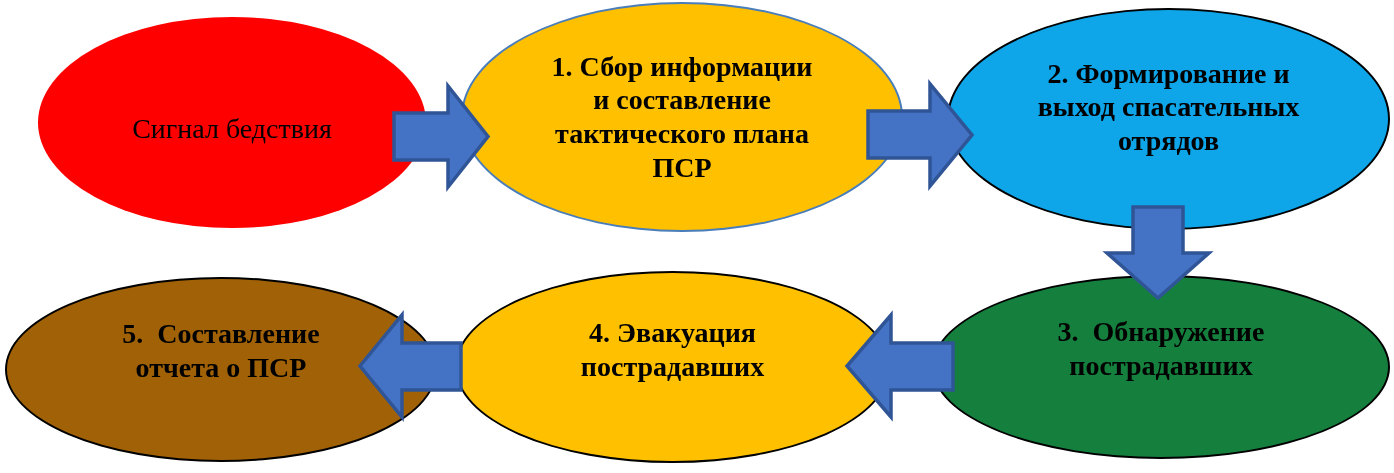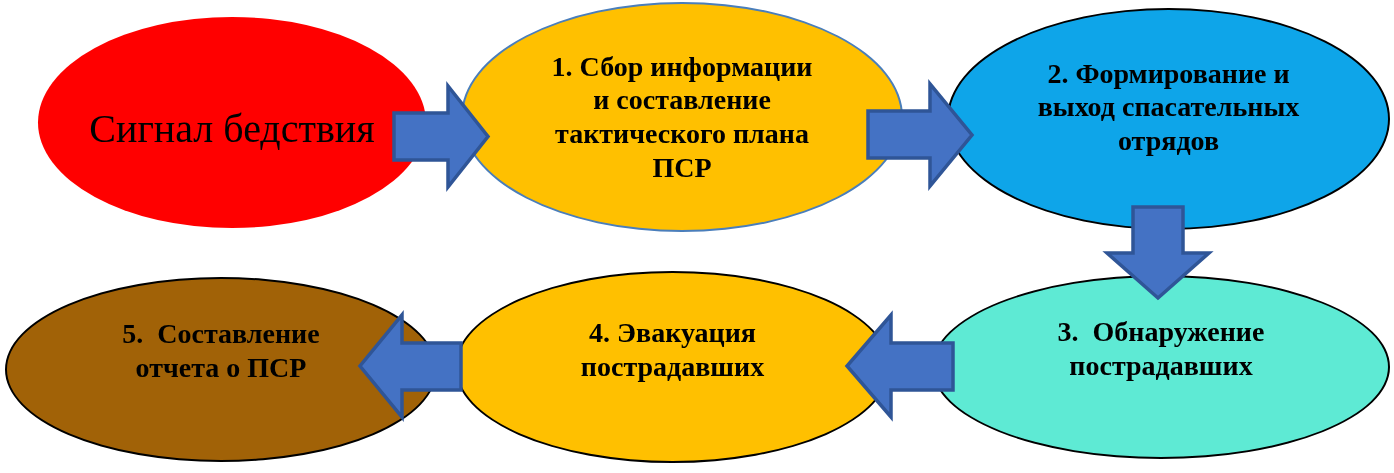--- a/index.html
+++ b/index.html
@@ -23,28 +23,28 @@
     z-index: 1;
   }
   .node .label {
     white-space: pre-wrap;
     font-weight: 700;
     font-size: 28px;
     line-height: 1.2;
   }
   
   .n-start { left: 38px; top: 17px; width: 388px; height: 211px; background: #ff0000; }
-  .n-start .label { font-weight: 400; font-size: 40px; transform: translateY(6px); }
+  .n-start .label { font-weight: 400; font-size: 28px; transform: translateY(6px); }
   
   .n1 { left: 461px; top: 2px; width: 442px; height: 230px; background: #ffc000; border: 2.5px solid #4a7ebb; }
   
   .n2 { left: 947px; top: 8px; width: 443px; height: 222px; background: #0ea5e9; border: 2.5px solid #000000; }
   .n2 .label { transform: translateY(-12px); }
   
-  .n3 { left: 932px; top: 275px; width: 458px; height: 184px; background: #5eead4; border: 2.5px solid #000000; }
+  .n3 { left: 932px; top: 275px; width: 458px; height: 184px; background: #15803d; border: 2.5px solid #000000; }
   .n3 .label { transform: translateY(-18px); }
   
   .n4 { left: 455px; top: 271px; width: 435px; height: 192px; background: #ffc000; border: 2.5px solid #000000; }
   .n4 .label { transform: translateY(-17px); text-align: center; }
   
   .n5 { left: 5px; top: 277px; width: 432px; height: 185px; background: #a16207; border: 2.5px solid #000000; }
   .n5 .label { transform: translateY(-19px); }
 
   .arrow { position: absolute; z-index: 5; overflow: visible; }
   .arrow polygon {

